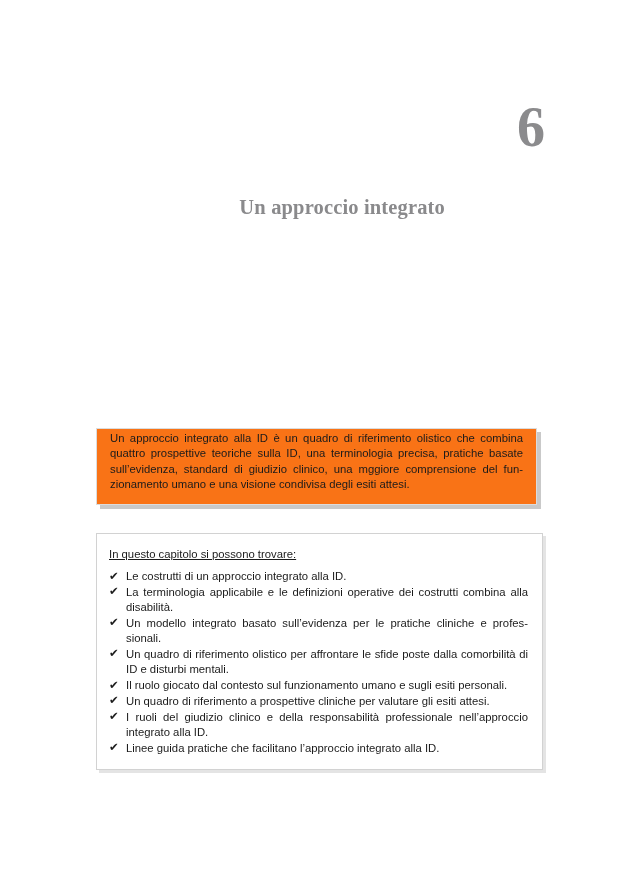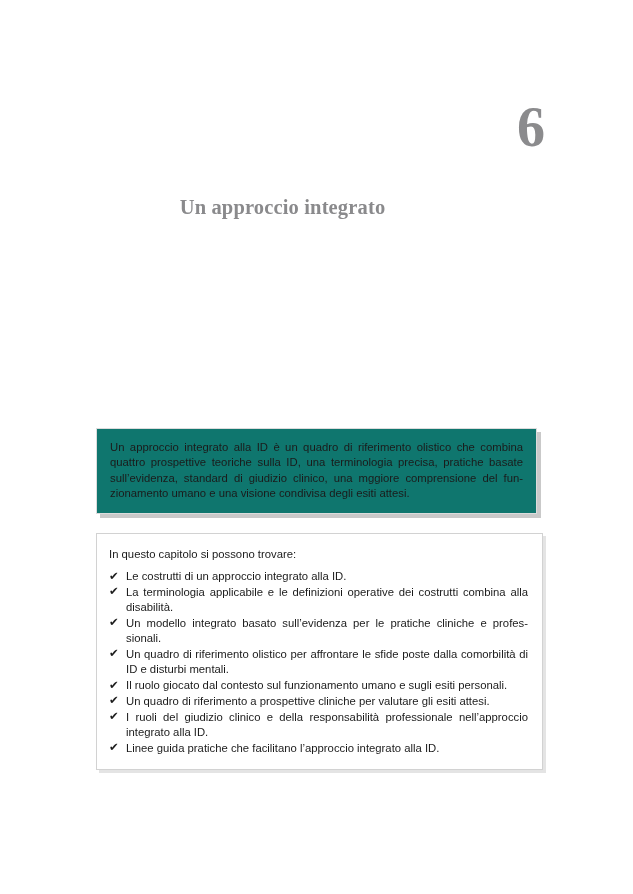--- a/index.html
+++ b/index.html
@@ -45,36 +45,35 @@
     font-family: "Liberation Serif", "DejaVu Serif", serif;
     font-size: 20.5px;
     font-weight: bold;
     color: #8a8a8c;
     line-height: 1.30;
     letter-spacing: 0.15px;
   }
   .chapter-title .title-line {
     display: block;
     white-space: nowrap;
-    text-align: center;
   }
 
   
   .box {
     position: absolute;
     box-sizing: border-box;
   }
 
   
   .abstract-box {
     left: 96px;
     top: 428px;
     width: 441px;
-    padding: 11px 13px 12px 13px;
-    background: #0f766e;
+    padding: 2px 13px 12px 13px;
+    background: #f97316;
     border: 1px solid #dcdcdc;
     box-shadow: 4px 4px 0 0 #c9c9c9;
   }
   .abstract-text {
     font-size: 11.3px;
     line-height: 15.3px;
     color: #1b1b1b;
     text-align: justify;
     margin: 0;
     hyphens: manual;
@@ -88,20 +87,21 @@
     padding: 12px 14px 12px 12px;
     background: #ffffff;
     border: 1px solid #d2d2d2;
     box-shadow: 3px 3px 0 0 #e4e4e4;
   }
   .contents-intro {
     font-size: 11.3px;
     line-height: 16px;
     color: #1b1b1b;
     margin: 0 0 7px 0;
+    text-decoration: underline;
   }
   .contents-list {
     list-style: none;
     margin: 0;
     padding: 0;
   }
   .contents-list li {
     position: relative;
     padding-left: 17px;
     font-size: 11.3px;

